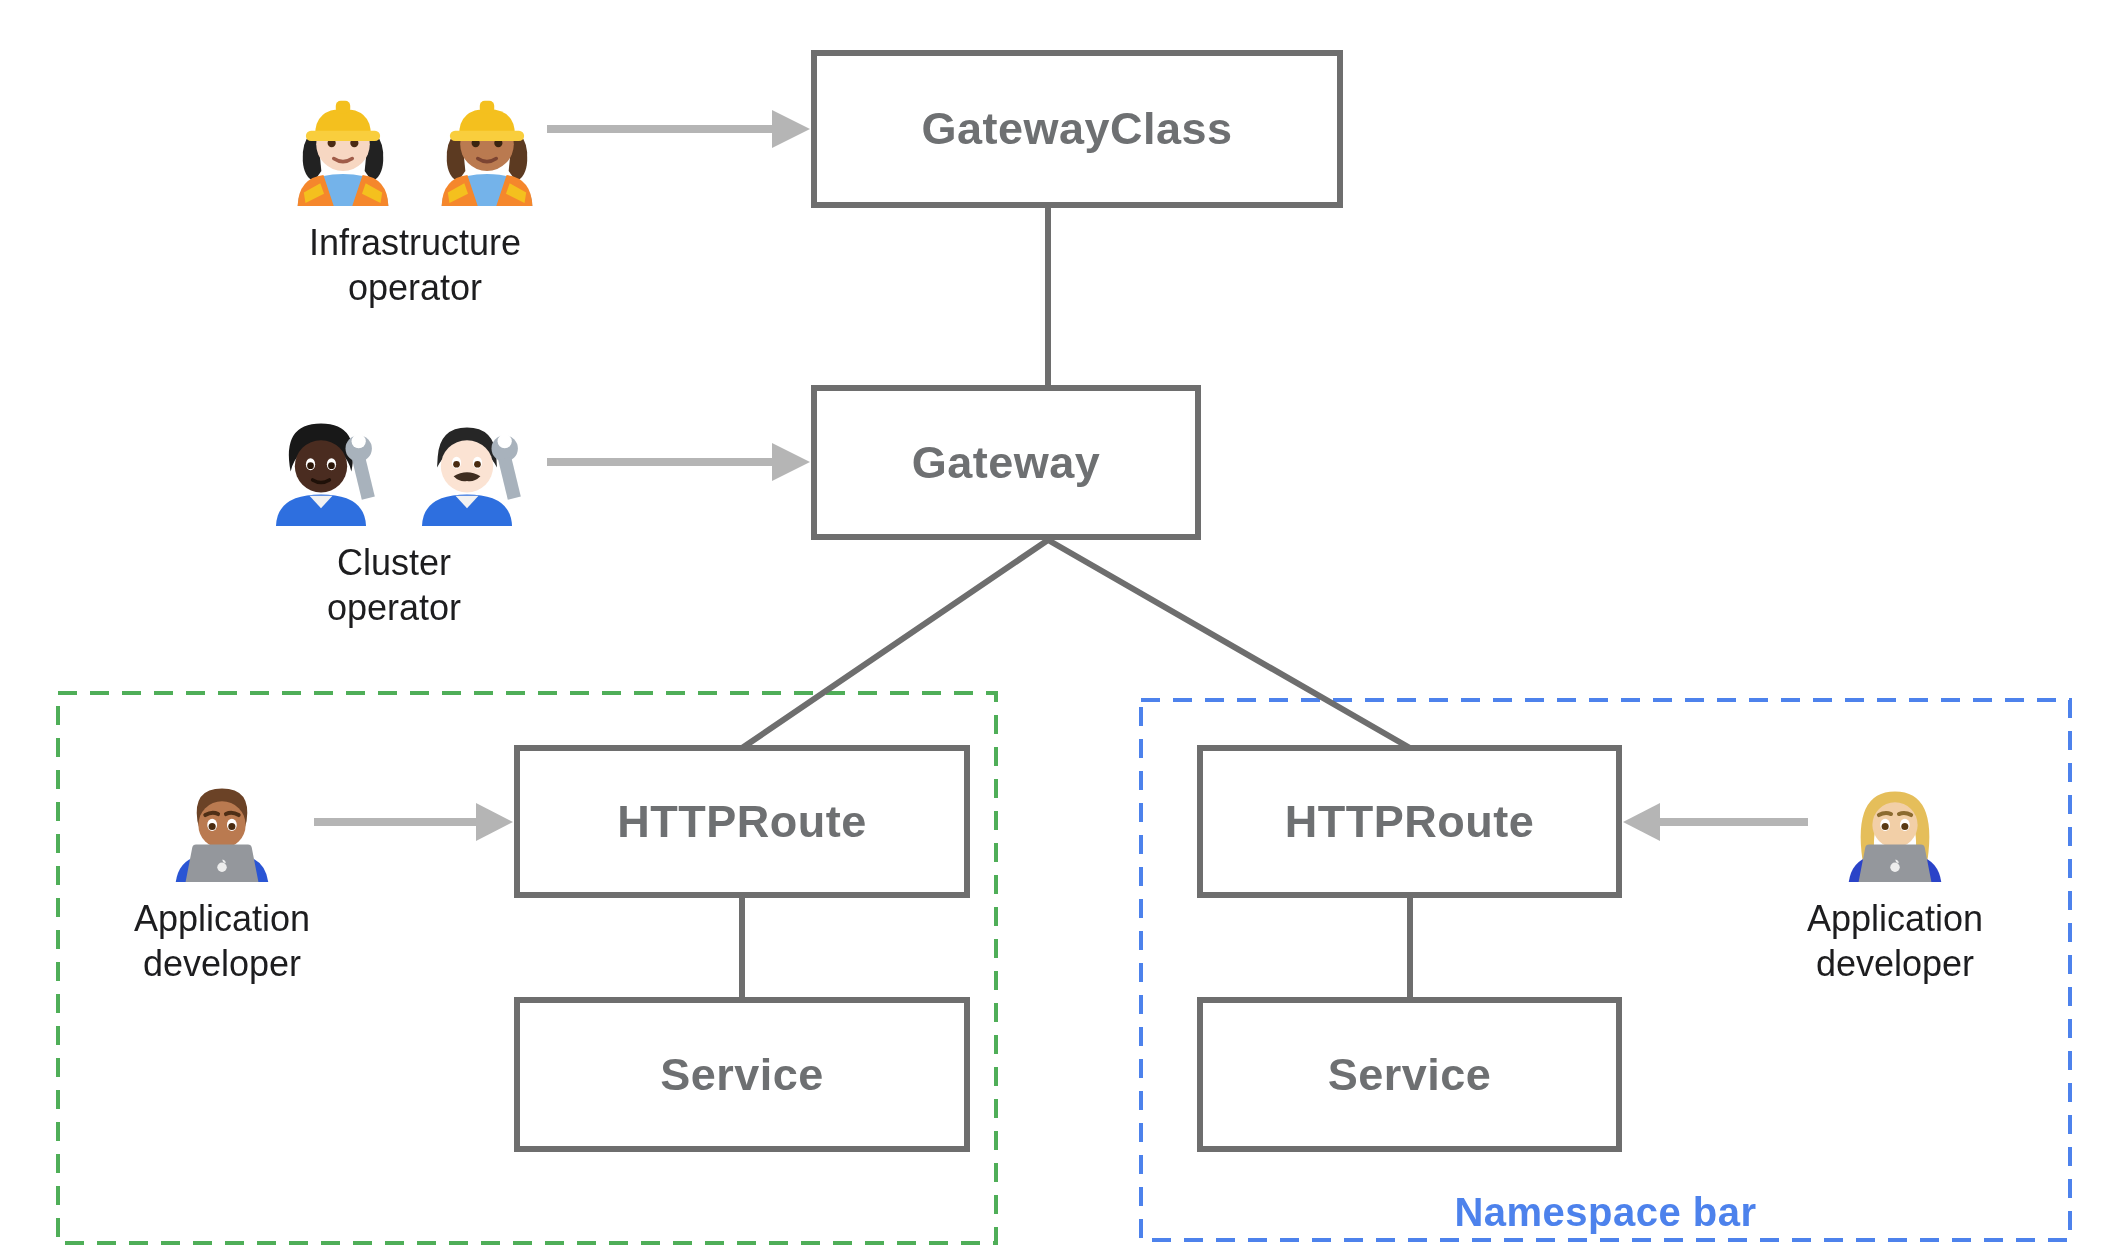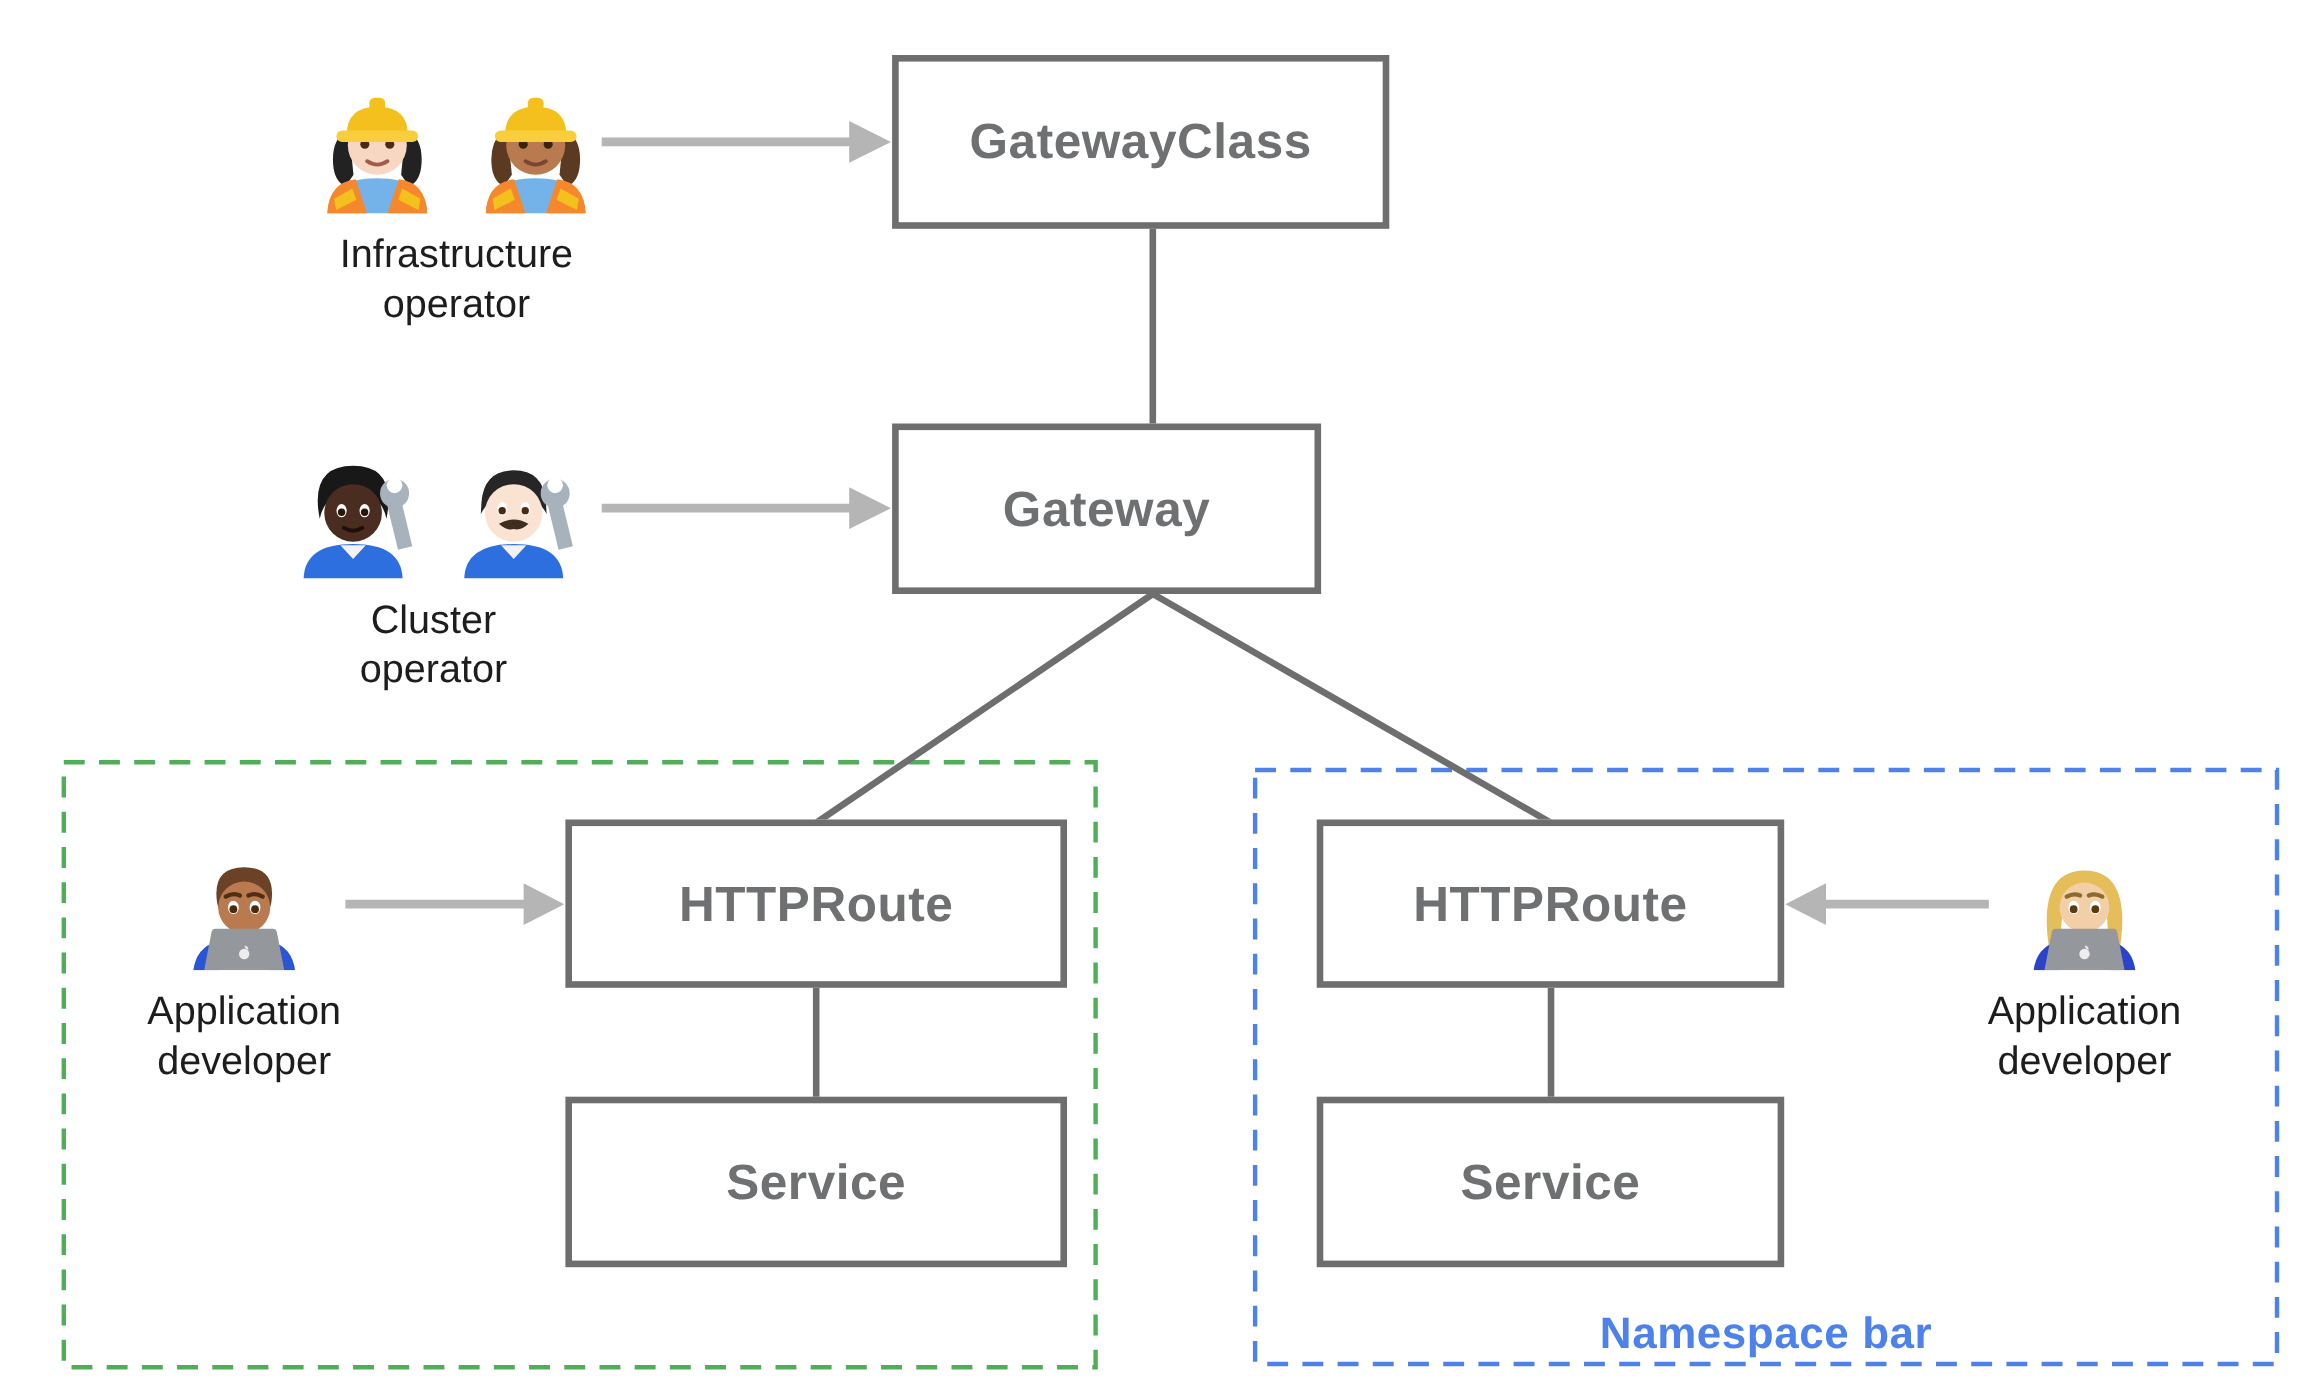--- a/index.html
+++ b/index.html
@@ -54,21 +54,21 @@
     <g>
       <line x1="314" y1="822" x2="478" y2="822" stroke="#B5B5B5" stroke-width="8"></line>
       <polygon points="476,803 476,841 513,822" fill="#B5B5B5"></polygon>
     </g>
     <g>
       <line x1="1808" y1="822" x2="1658" y2="822" stroke="#B5B5B5" stroke-width="8"></line>
       <polygon points="1660,803 1660,841 1623,822" fill="#B5B5B5"></polygon>
     </g>
   </svg>
 
-  <div class="node" style="left:811px; top:50px; width:452px; height:158px;">
+  <div class="node" style="left:811px; top:50px; width:532px; height:158px;">
     <span class="node-label">GatewayClass</span>
   </div>
 
   <div class="node" style="left:811px; top:385px; width:390px; height:155px;">
     <span class="node-label">Gateway</span>
   </div>
 
   <div class="node" style="left:514px; top:745px; width:456px; height:153px;">
     <span class="node-label">HTTPRoute</span>
   </div>
@@ -78,21 +78,21 @@
   </div>
 
   <div class="node" style="left:514px; top:997px; width:456px; height:155px;">
     <span class="node-label">Service</span>
   </div>
 
   <div class="node" style="left:1197px; top:997px; width:425px; height:155px;">
     <span class="node-label">Service</span>
   </div>
 
-  <div class="persona" style="left:205px; top:62px; width:420px;">
+  <div class="persona" style="left:205px; top:74px; width:420px;">
     <div class="icons">
       <svg width="132" height="132" viewBox="0 0 64 64">
         <path d="M16.5 29 q-4.5 4 -4 13 q0.5 8 5.5 10 l3.5-5 -1.5-15 z" fill="#222222"></path>
         <path d="M47.5 29 q4.5 4 4 13 q-0.5 8 -5.5 10 l-3.5-5 1.5-15 z" fill="#222222"></path>
         <circle cx="32" cy="34" r="13" fill="#F7D7C2"></circle>
         <circle cx="26.5" cy="33.5" r="2" fill="#4A2B15"></circle>
         <circle cx="37.5" cy="33.5" r="2" fill="#4A2B15"></circle>
         <path d="M27.5 41 q4.5 3 9 0" stroke="#A05C49" stroke-width="1.7" fill="none" stroke-linecap="round"></path>
         <path d="M18.5 29.5 q0-12.5 13.5-12.5 q13.5 0 13.5 12.5 z" fill="#F4C01E"></path>
         <rect x="28.5" y="13" width="7" height="6" rx="2.4" fill="#F4C01E"></rect>

